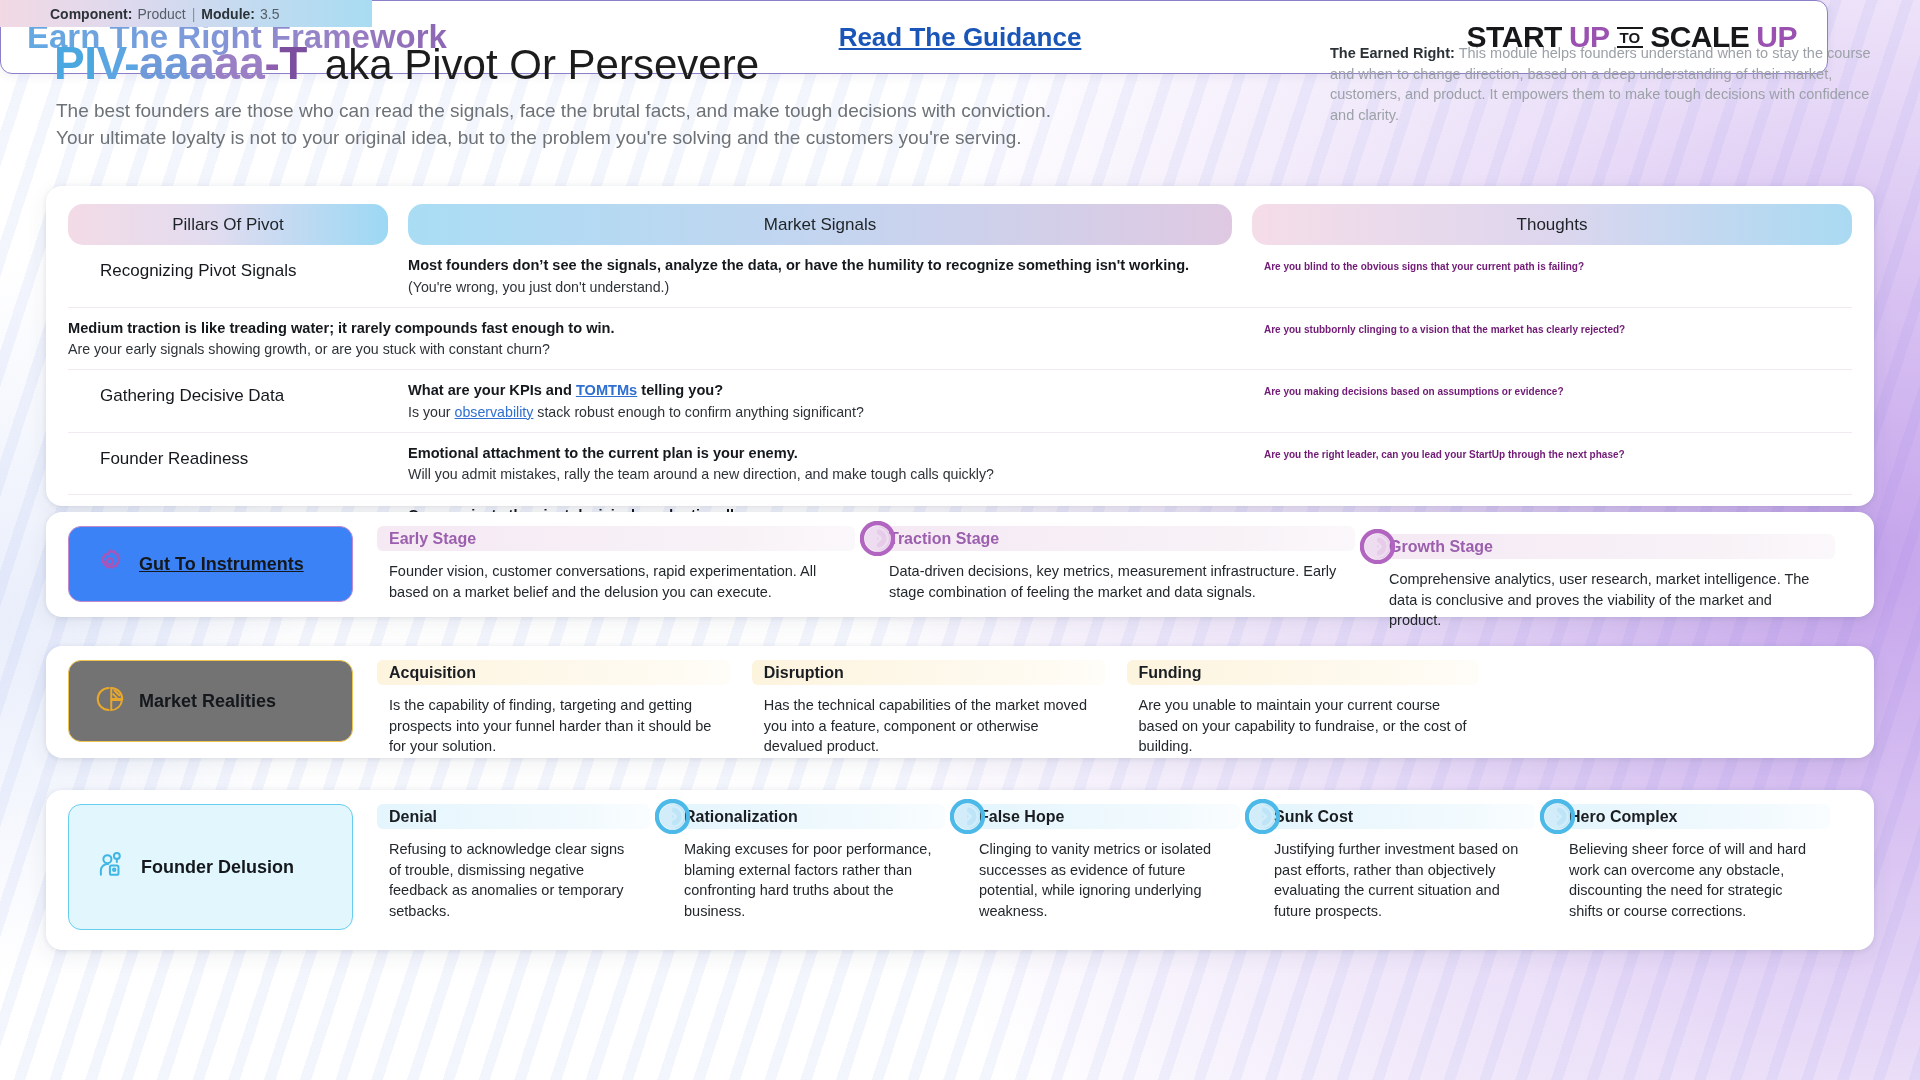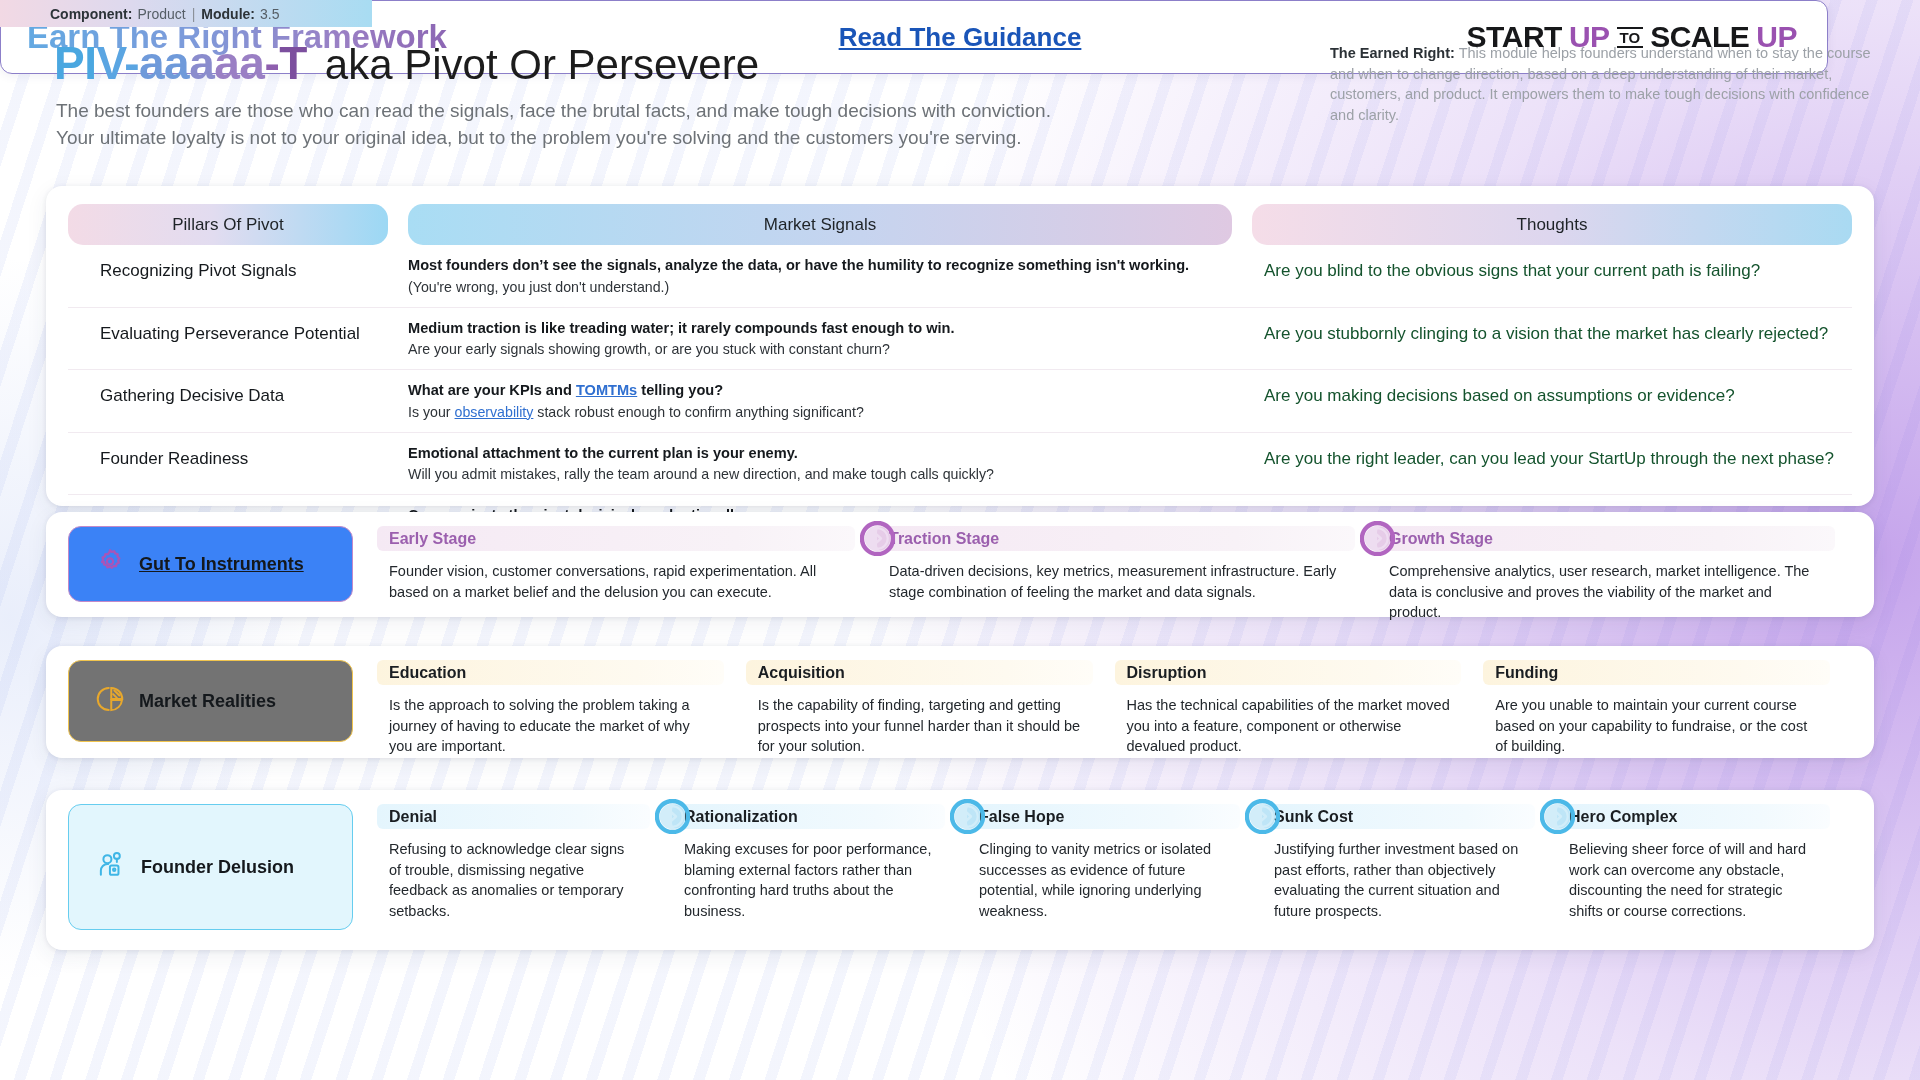--- a/index.html
+++ b/index.html
@@ -76,21 +76,21 @@
   .mh-1 { width: 320px; background: linear-gradient(90deg,#f3dbe6 0%,#e2dcf0 45%,#9cd8f4 100%); }
   .mh-2 { flex: 1; background: linear-gradient(90deg,#a9ddf4 0%,#c6d4ef 55%,#dfc9e2 100%); }
   .mh-3 { width: 600px; background: linear-gradient(90deg,#f5dde8 0%,#ddd6ee 50%,#a9daf2 100%); }
 
   .mrow { display: flex; align-items: flex-start; border-bottom: 1px solid #f1eaf0; padding: 11px 0 9px 0; }
   .mrow:last-child { border-bottom: none; }
   .mc-pillar { width: 340px; padding-left: 32px; font-size: 17px; color: #15191d; padding-top: 5px; }
   .mc-signal { flex: 1; padding-right: 24px; }
   .mc-signal .s-bold { font-size: 14.6px; font-weight: bold; color: #15191d; line-height: 1.35; }
   .mc-signal .s-sub { font-size: 14.2px; color: #2e3338; line-height: 1.4; margin-top: 2px; }
-  .mc-thought { width: 600px; padding-left: 12px; padding-top: 5px; font-size: 17px; color: #14532d; }
+  .mc-thought { width: 600px; padding-left: 12px; padding-top: 5px; font-size: 10px; color: #701a75; font-weight: bold; }
   a.ilink { color: #2f6fd0; text-decoration: underline; }
 
   
   .band { display: flex; align-items: stretch; }
   .band-badge {
     width: 285px; min-height: 72px; border-radius: 13px;
     display: flex; align-items: center; gap: 14px;
     padding-left: 26px;
     font-size: 18px; font-weight: bold; color: #14181c;
     flex: none;
@@ -109,21 +109,21 @@
   .head-amber  { background: linear-gradient(90deg,#fdf4de 0%, #fefaf0 75%, #fffdf8 100%); color: #1a1e22; }
   .head-cyan   { background: linear-gradient(90deg,#e4f5fd 0%, #f2fafe 75%, #fafdff 100%); color: #1a1e22; }
   .bcol-body { font-size: 14.5px; line-height: 1.42; color: #23282d; padding-left: 12px; padding-top: 10px; padding-right: 10px; }
 
   .arrow-ico { position: absolute; left: -17px; top: -5px; width: 35px; height: 35px; z-index: 3; }
 
   #gut-card { left: 46px; top: 512px; width: 1828px; height: 105px; padding: 14px 22px; }
   #gut-card .band-badge { height: 76px; }
   #gut-card .bcol:nth-child(1) { width: 500px; margin-left: 24px; }
   #gut-card .bcol:nth-child(2) { width: 500px; }
-  #gut-card .bcol:nth-child(3) { width: 480px; }
+  #gut-card .bcol:nth-child(3) { width: 480px; margin-top: 8px; }
 
   #market-card { left: 46px; top: 646px; width: 1828px; height: 112px; padding: 14px 22px; }
   #market-card .band-badge { height: 82px; }
   #market-card .bcol { width: 25%; }
   #market-card .bcol:nth-child(1) { margin-left: 24px; }
 
   #delusion-card { left: 46px; top: 790px; width: 1828px; height: 160px; padding: 14px 22px; }
   #delusion-card .band-badge { height: 126px; }
   #delusion-card .bcol { width: 20%; }
   #delusion-card .bcol:nth-child(1) { margin-left: 24px; }
@@ -192,21 +192,20 @@
     <div class="mrow">
       <div class="mc-pillar">Recognizing Pivot Signals</div>
       <div class="mc-signal">
         <div class="s-bold">Most founders don’t see the signals, analyze the data, or have the humility to recognize something isn't working.</div>
         <div class="s-sub">(You're wrong, you just don't understand.)</div>
       </div>
       <div class="mc-thought">Are you blind to the obvious signs that your current path is failing?</div>
     </div>
 
     <div class="mrow">
-      <div class="mc-pillar">Evaluating Perseverance Potential</div>
       <div class="mc-signal">
         <div class="s-bold">Medium traction is like treading water; it rarely compounds fast enough to win.</div>
         <div class="s-sub">Are your early signals showing growth, or are you stuck with constant churn?</div>
       </div>
       <div class="mc-thought">Are you stubbornly clinging to a vision that the market has clearly rejected?</div>
     </div>
 
     <div class="mrow">
       <div class="mc-pillar">Gathering Decisive Data</div>
       <div class="mc-signal">
@@ -287,24 +286,20 @@
           <svg width="30" height="30" viewBox="0 0 24 24" fill="none" stroke="#e8a82c" stroke-width="1.6" stroke-linecap="round">
             <path d="M11 3.2a8.8 8.8 0 100 17.6"></path>
             <path d="M13 3.2a8.8 8.8 0 018.8 8.8H13z"></path>
             <path d="M13 12.8h8.6A8.8 8.8 0 0113 20.9z"></path>
             <path d="M15.5 5.2l4 4M14.5 8.1l3 3"></path>
           </svg>
         </span>
         <span>Market Realities</span>
       </div>
       <div class="band-cols">
-        <div class="bcol">
-          <div class="bcol-head head-amber">Education</div>
-          <div class="bcol-body">Is the approach to solving the problem taking a journey of having to educate the market of why you are important.</div>
-        </div>
         <div class="bcol">
           <div class="bcol-head head-amber">Acquisition</div>
           <div class="bcol-body">Is the capability of finding, targeting and getting prospects into your funnel harder than it should be for your solution.</div>
         </div>
         <div class="bcol">
           <div class="bcol-head head-amber">Disruption</div>
           <div class="bcol-body">Has the technical capabilities of the market moved you into a feature, component or otherwise devalued product.</div>
         </div>
         <div class="bcol">
           <div class="bcol-head head-amber">Funding</div>

